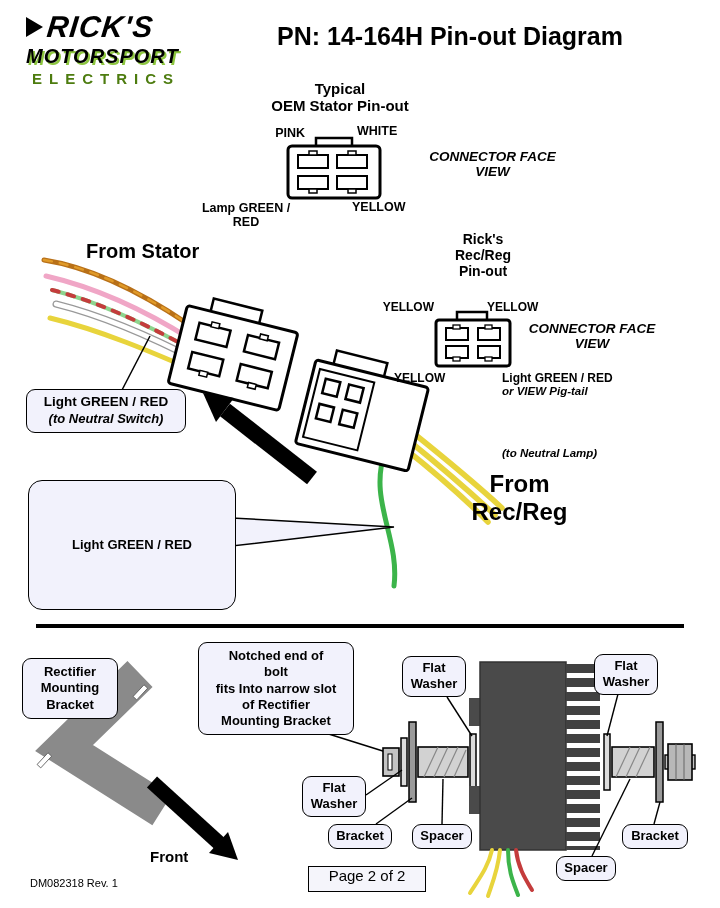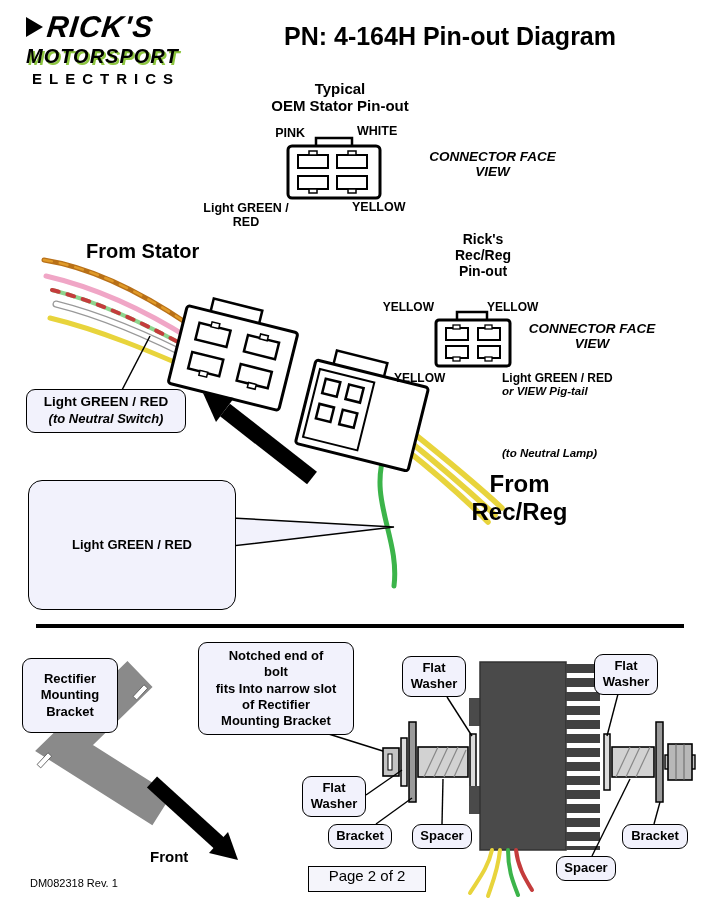--- a/index.html
+++ b/index.html
@@ -185,32 +185,32 @@
       <path d="M516,850 C518,868 526,880 532,890" stroke="#c43c3c" stroke-width="4" fill="none" stroke-linecap="round"></path>
     </g>
   </svg>
 
   <div class="lbl" style="left:26px; top:10px; width:210px;">
     <div style="display:flex; align-items:center;">
       <span class="tri"></span>
       <span style="font-size:30px; font-style:italic; letter-spacing:1px; display:inline-block; transform:skewX(-6deg);">RICK'S</span>
     </div>
     <div style="font-size:20px; font-style:italic; letter-spacing:1px; text-shadow:2px 2px 0 #8dc63f; margin-top:1px;">MOTORSPORT</div>
-    <div style="font-size:15px; color:#000000; letter-spacing:7px; margin:2px 0 0 6px;">ELECTRICS</div>
-  </div>
-
-  <div class="lbl ctr" style="left:225px; top:22px; width:450px; font-size:25px;">PN: 4-164H Pin-out Diagram</div>
+    <div style="font-size:15px; color:#4d7c0f; letter-spacing:7px; margin:2px 0 0 6px;">ELECTRICS</div>
+  </div>
+
+  <div class="lbl ctr" style="left:225px; top:22px; width:450px; font-size:25px;">PN: 14-164H Pin-out Diagram</div>
 
   <div class="lbl ctr ml" style="left:245px; top:80px; width:190px; font-size:15px;">Typical
 OEM Stator Pin-out</div>
   <div class="lbl" style="left:250px; top:126px; width:55px; text-align:right; font-size:12.5px;">PINK</div>
   <div class="lbl" style="left:357px; top:124px; font-size:12.5px;">WHITE</div>
   <div class="lbl ctr ml it" style="left:410px; top:149px; width:165px; font-size:13.5px;">CONNECTOR FACE
 VIEW</div>
-  <div class="lbl ctr ml" style="left:190px; top:201px; width:112px; font-size:12.5px;">Light GREEN /
+  <div class="lbl ctr ml" style="left:190px; top:201px; width:112px; font-size:12.5px;">Lamp GREEN /
 RED</div>
   <div class="lbl" style="left:352px; top:200px; font-size:12.5px;">YELLOW</div>
 
   <div class="lbl" style="left:86px; top:240px; font-size:20px;">From Stator</div>
 
   <div class="lbl ctr ml" style="left:437px; top:231px; width:92px; font-size:14px;">Rick's
 Rec/Reg
 Pin-out</div>
   <div class="lbl" style="left:382px; top:300px; width:52px; text-align:right; font-size:12px;">YELLOW</div>
   <div class="lbl" style="left:487px; top:300px; font-size:12px;">YELLOW</div>
@@ -228,21 +228,21 @@
     <div class="it" style="font-size:13px;">(to Neutral  Switch)</div>
   </div>
 
   <div class="lbl ctr ml" style="left:462px; top:470px; width:115px; font-size:24px; line-height:1.15;">From
 Rec/Reg</div>
 
   <div class="box" style="left:28px; top:480px; width:208px; height:130px; border-radius:14px;">
     <div style="font-size:13px;">Light GREEN / RED</div>
   </div>
 
-  <div class="box" style="left:22px; top:658px; width:96px; padding:12px 2px; font-size:13px;">Rectifier
+  <div class="box" style="left:22px; top:658px; width:96px; padding:5px 2px; font-size:13px;">Rectifier
 Mounting
 Bracket</div>
 
   <div class="box" style="left:198px; top:642px; width:156px; padding:5px 16px; font-size:13px;">Notched end of bolt
 fits Into narrow slot
 of Rectifier
 Mounting Bracket</div>
 
   <div class="box" style="left:402px; top:656px; width:64px; padding:3px 2px; font-size:13px;">Flat
 Washer</div>

